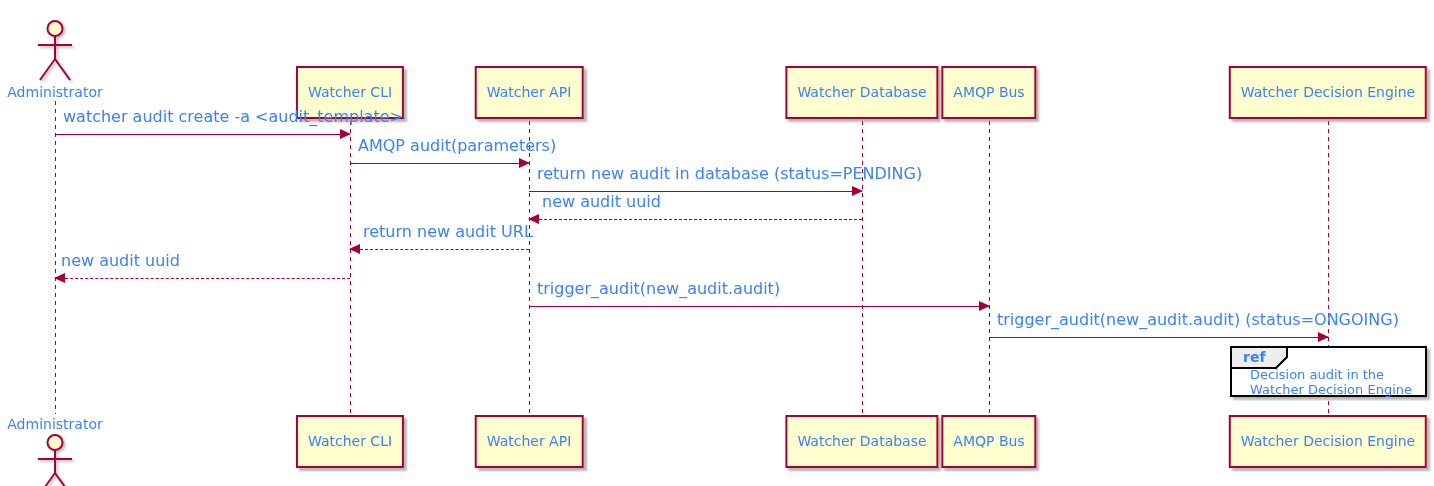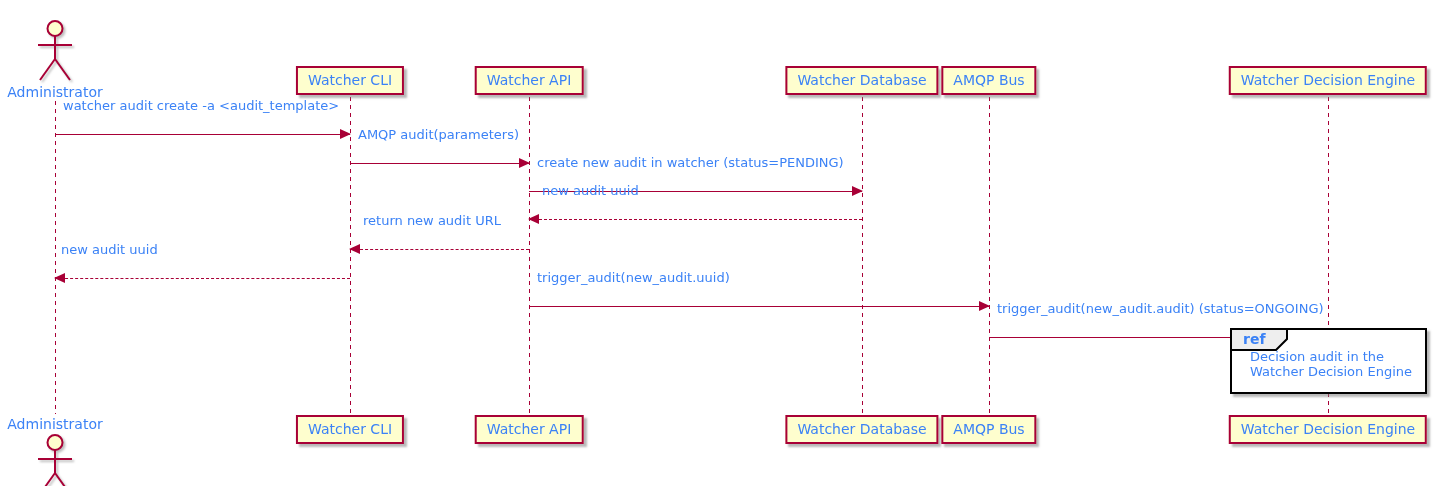--- a/index.html
+++ b/index.html
@@ -11,42 +11,42 @@
   .lifeline {
     position:absolute; width:1px;
     background-image:repeating-linear-gradient(to bottom,
       #A80036 0px, #A80036 4px, transparent 4px, transparent 8px);
     z-index:0;
   }
   
   .pbox {
     position:absolute; transform:translateX(-50%);
     background:#FEFECE; border:2px solid #A80036;
-    padding:4px 10px; font-size:14px; line-height:17px; white-space:nowrap;
+    padding:16px 10px; font-size:14px; line-height:17px; white-space:nowrap;
     box-shadow:3px 3px 2px rgba(125,125,125,0.55);
     z-index:2;
   }
   
   .actor-svg { position:absolute; z-index:2; filter:drop-shadow(2.5px 2.5px 1px rgba(125,125,125,0.5)); }
   .actor-label {
     position:absolute; transform:translateX(-50%);
     font-size:14px; line-height:16px; white-space:nowrap; z-index:2;
   }
   
   .msg { position:absolute; height:0; z-index:3; }
   .msg .line { height:0; border-top:1px solid #A80036; }
   .msg.dashed .line { border-top-style:dashed; }
   .head { position:absolute; width:0; height:0; top:-5px; }
   .head.right { right:-1px; border-top:5px solid transparent; border-bottom:5px solid transparent; border-left:11px solid #A80036; }
   .head.left  { left:-1px;  border-top:5px solid transparent; border-bottom:5px solid transparent; border-right:11px solid #A80036; }
-  .lbl { position:absolute; bottom:21px; left:8px; white-space:nowrap; font-size:13px; line-height:14px; }
+  .lbl { position:absolute; bottom:10px; left:8px; white-space:nowrap; font-size:16px; line-height:14px; }
   .msg.rtl .lbl { left:13px; }
   
   .ref {
-    position:absolute; left:1230px; top:312px; width:197px; height:66px;
+    position:absolute; left:1230px; top:330px; width:197px; height:51px;
     box-sizing:border-box; background:#ffffff; border:2px solid #000;
     box-shadow:3px 3px 2px rgba(125,125,125,0.55); z-index:4;
   }
   .ref-tab-svg { position:absolute; left:-2px; top:-2px; }
   .ref-kw { position:absolute; left:11px; top:1px; font-size:14px; font-weight:bold; line-height:17px; }
   .ref-line { position:absolute; left:18px; font-size:13px; line-height:14px; white-space:nowrap; }
   .ref-line.l1 { top:20px; }
   .ref-line.l2 { top:35px; }
 </style>
 </head>
@@ -94,21 +94,21 @@
 
   <div class="msg solid ltr" style="left:350px; top:147px; width:179px;">
     <div class="line"></div>
     <span class="head right"></span>
     <span class="lbl">AMQP audit(parameters)</span>
   </div>
 
   <div class="msg solid ltr" style="left:529px; top:175px; width:333px;">
     <div class="line"></div>
     <span class="head right"></span>
-    <span class="lbl">create new audit in watcher (status=PENDING)</span>
+    <span class="lbl">return new audit in database (status=PENDING)</span>
   </div>
 
   <div class="msg dashed rtl" style="left:529px; top:203px; width:333px;">
     <div class="line"></div>
     <span class="head left"></span>
     <span class="lbl">new audit uuid</span>
   </div>
 
   <div class="msg dashed rtl" style="left:350px; top:233px; width:179px;">
     <div class="line"></div>
@@ -118,21 +118,21 @@
 
   <div class="msg dashed rtl" style="left:55px; top:262px; width:295px;">
     <div class="line"></div>
     <span class="head left"></span>
     <span class="lbl" style="left:6px;">new audit uuid</span>
   </div>
 
   <div class="msg solid ltr" style="left:529px; top:290px; width:460px;">
     <div class="line"></div>
     <span class="head right"></span>
-    <span class="lbl">trigger_audit(new_audit.uuid)</span>
+    <span class="lbl">trigger_audit(new_audit.audit)</span>
   </div>
 
   <div class="msg solid ltr" style="left:989px; top:321px; width:339px;">
     <div class="line"></div>
     <span class="head right"></span>
     <span class="lbl">trigger_audit(new_audit.audit) (status=ONGOING)</span>
   </div>
 
   <div class="ref">
     <svg class="ref-tab-svg" width="62" height="24" viewBox="0 0 62 24">

